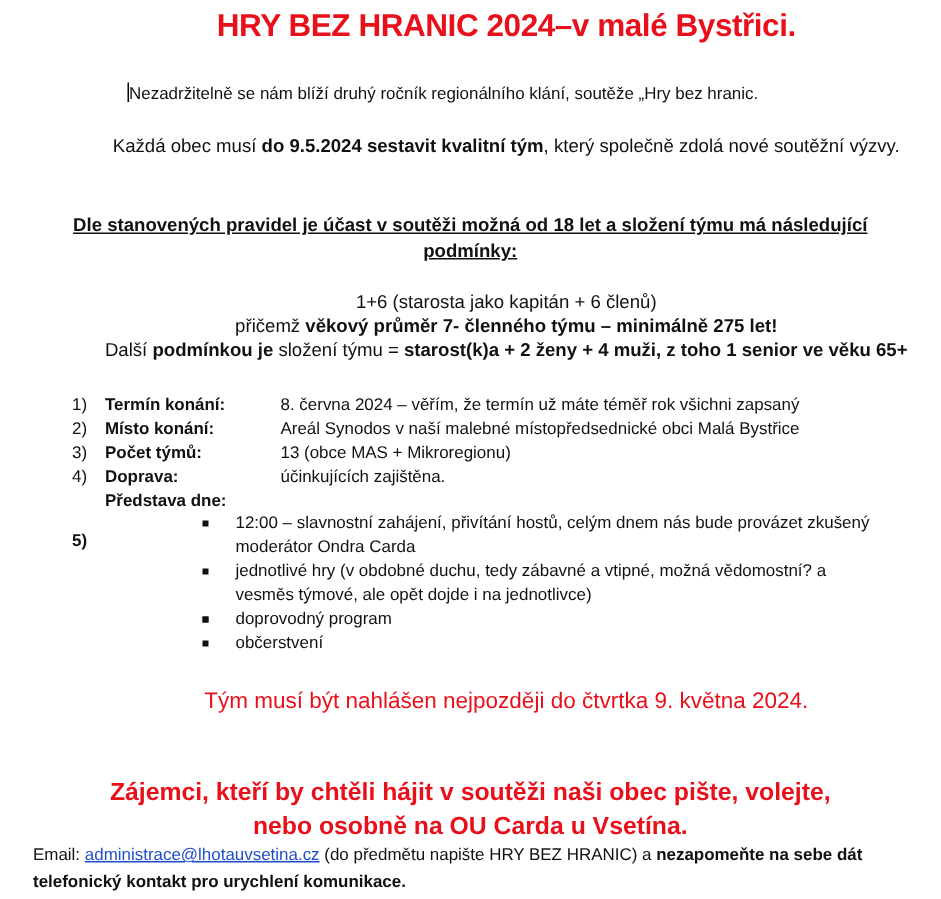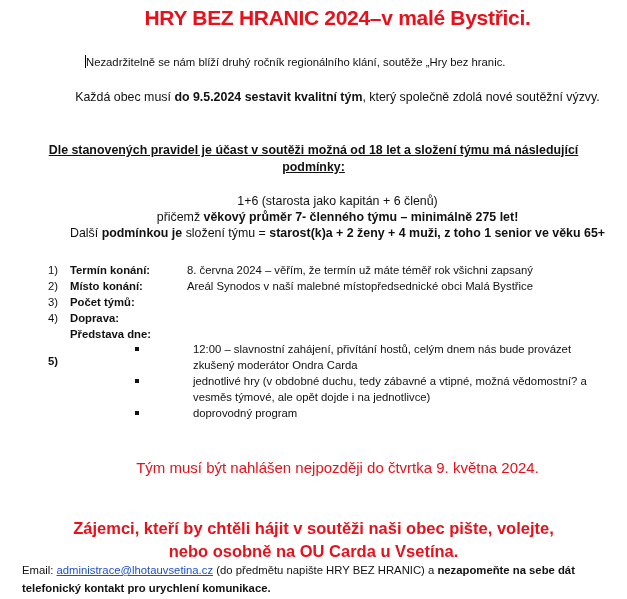--- a/index.html
+++ b/index.html
@@ -19,21 +19,21 @@
   .line2 { top: 90px; font-size: 12.4px; }
   .rules { top: 142px; font-size: 12.4px; font-weight: bold; text-decoration: underline; line-height: 17px; left: 30px; width: 567px; }
   .team { font-size: 12.4px; line-height: 16px; }
   .t1 { top: 193px; } .t2 { top: 209px; } .t3 { top: 225px; }
   .b { font-weight: bold; margin-top: 27px; }
   .list { top: 262px; left: 48px; font-size: 11.3px; line-height: 16px; }
   .row { display: flex; height: 16px; }
   .num { width: 22px; }
   .lab { width: 117px; font-weight: bold; }
   .bullets { top: 341px; left: 130px; font-size: 11.3px; line-height: 16px; width: 460px; }
-  .bul { display: flex; gap: 36px; }
+  .bul { display: flex; }
   .sq { width: 27px; flex: none; position: relative; }
   .sq::before { content: ""; position: absolute; left: 5px; top: 6px; width: 4px; height: 4px; background: #111; }
   .deadline { top: 459px; font-size: 15px; font-weight: normal; }
   .contact { top: 517px; font-size: 16.5px; font-weight: bold; line-height: 23px; }
   .email { top: 561px; left: 22px; font-size: 11.3px; line-height: 18px; width: 590px; }
   .email a { color: #1f4fc8; text-decoration: underline; text-align: right; }
 </style>
 </head>
 <body>
 
@@ -56,24 +56,26 @@
       <span>8. června 2024 – věřím, že termín už máte téměř rok všichni zapsaný</span>
     </div>
   <div class="row">
       <span class="num">2)</span>
       <span class="lab">Místo konání:</span>
       <span>Areál Synodos v naší malebné místopředsednické obci Malá Bystřice</span>
     </div>
   <div class="row">
       <span class="num">3)</span>
       <span class="lab">Počet týmů:</span>
+      <span>13 (obce MAS + Mikroregionu)</span>
     </div>
   <div class="row">
       <span class="num">4)</span>
       <span class="lab">Doprava:</span>
+      <span>účinkujících zajištěna.</span>
     </div>
   <div class="row">
       <span class="num b">5)</span>
       <span class="lab">Představa dne:</span>
       <span></span>
     </div>
 </div>
 
 <div class="abs bullets">
   <div class="bul">
@@ -84,19 +86,23 @@
       <span class="sq"></span>
       <span>jednotlivé hry (v obdobné duchu, tedy zábavné a vtipné, možná vědomostní? a vesměs týmové, ale opět dojde i na jednotlivce)</span>
     </div>
   <div class="bul">
       <span class="sq"></span>
     </div>
   <div class="bul">
       <span class="sq"></span>
       <span>doprovodný program</span>
     </div>
+  <div class="bul">
+      <span class="sq"></span>
+      <span>občerstvení</span>
+    </div>
 </div>
 
 <div class="abs center deadline red">Tým musí být nahlášen nejpozději do čtvrtka 9. května 2024.</div>
 
 <div class="abs contact red" style="left:60px;width:507px;text-align:center">Zájemci, kteří by chtěli hájit v soutěži naši obec pište, volejte, nebo osobně na OU Carda u Vsetína.</div>
 
 <div class="abs email"><span>Email: </span><a href="#">administrace@lhotauvsetina.cz</a><span> (do předmětu napište HRY BEZ HRANIC) a </span><span class="b">nezapomeňte na sebe dát telefonický kontakt pro urychlení komunikace.</span></div>
 
 </body></html>

